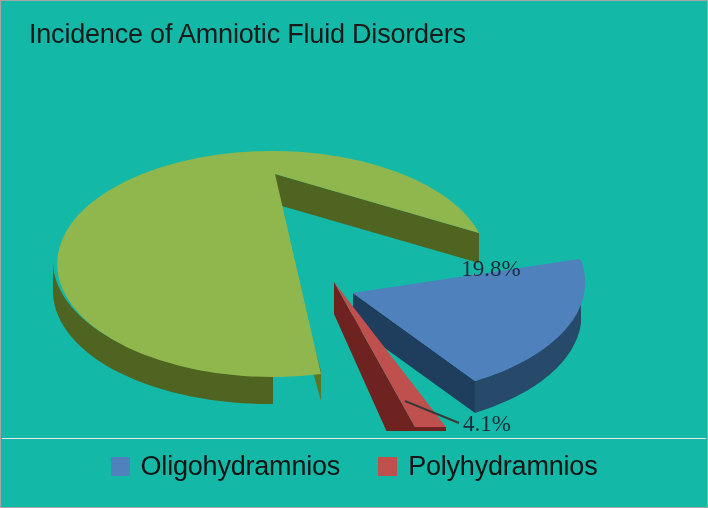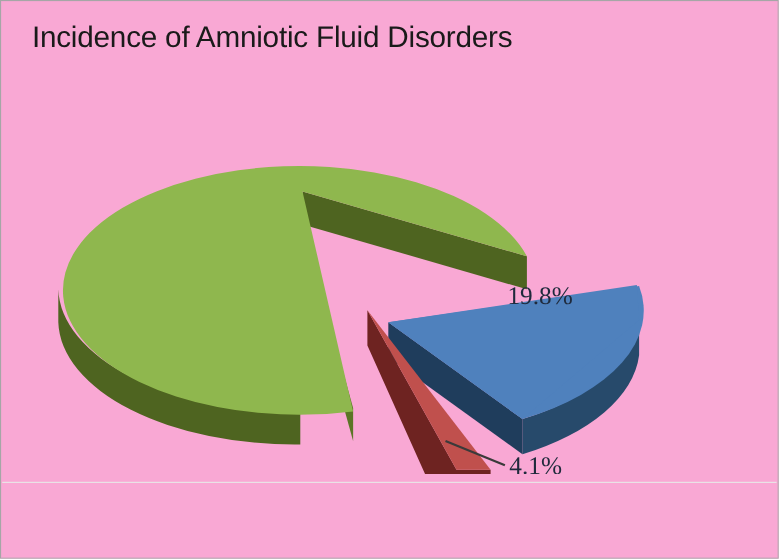--- a/index.html
+++ b/index.html
@@ -9,21 +9,21 @@
   }
   body {
     font-family: "Liberation Sans", sans-serif;
   }
   #chart-frame {
     position: relative;
     width: 708px;
     height: 508px;
     box-sizing: border-box;
     border: 1px solid #a6a6a6;
-    background: #f9a8d4;
+    background: #14b8a6;
     overflow: hidden;
   }
   #chart-title {
     position: absolute;
     left: 28px;
     top: 18px;
     font-size: 27px;
     font-weight: 400;
     color: #1a1a1a;
     letter-spacing: -0.2px;
@@ -137,14 +137,24 @@
 
         <line x1="392" y1="340" x2="446" y2="362" stroke="#3a3a3a" stroke-width="2"></line>
         <text class="slice-label" x="450" y="370" text-anchor="start">4.1%</text>
       </g>
 
     </svg>
   </div>
 
   <div id="legend-divider"></div>
 
+  <div id="legend">
+    <div class="legend-item">
+      <span class="legend-swatch" style="background:#4f81bd;"></span>
+      <span class="legend-label">Oligohydramnios</span>
+    </div>
+    <div class="legend-item">
+      <span class="legend-swatch" style="background:#c0504d;"></span>
+      <span class="legend-label">Polyhydramnios</span>
+    </div>
+  </div>
 
 </div>
 
 </body></html>

